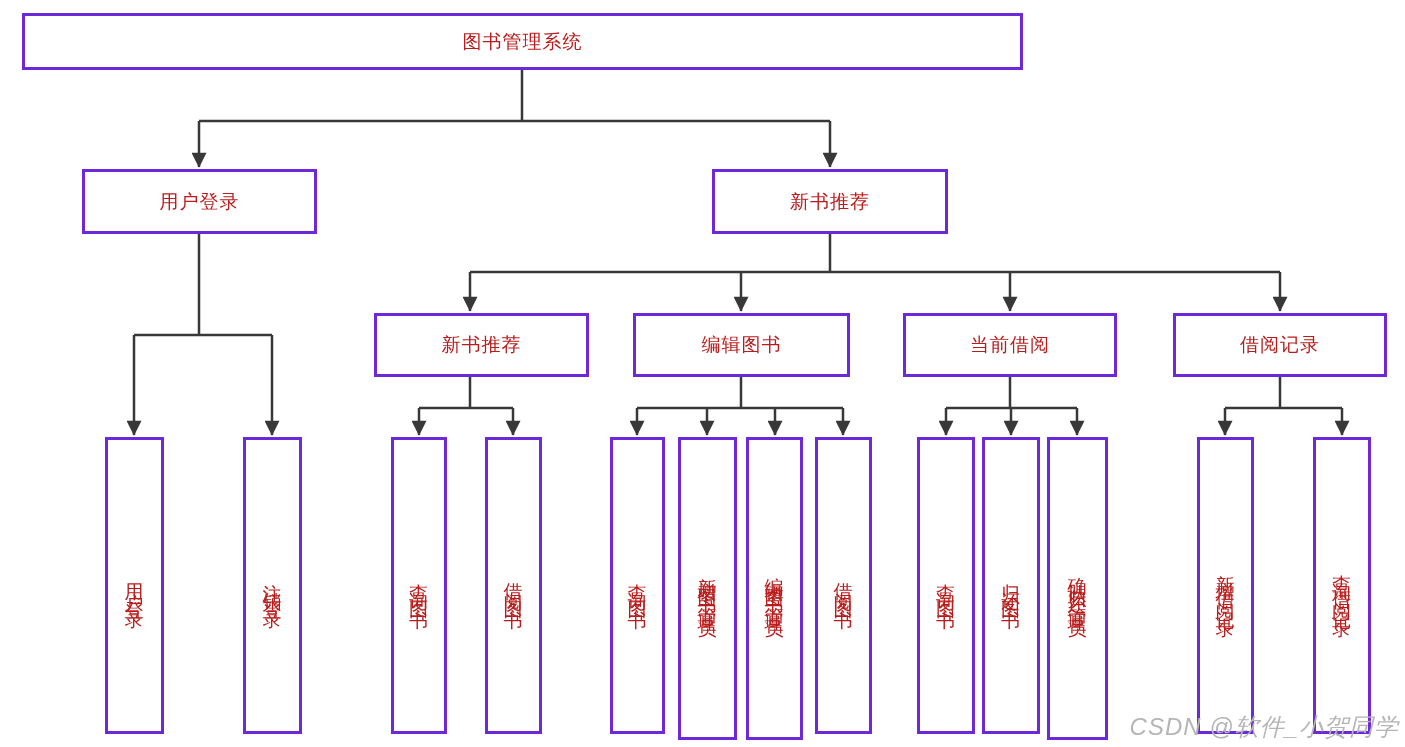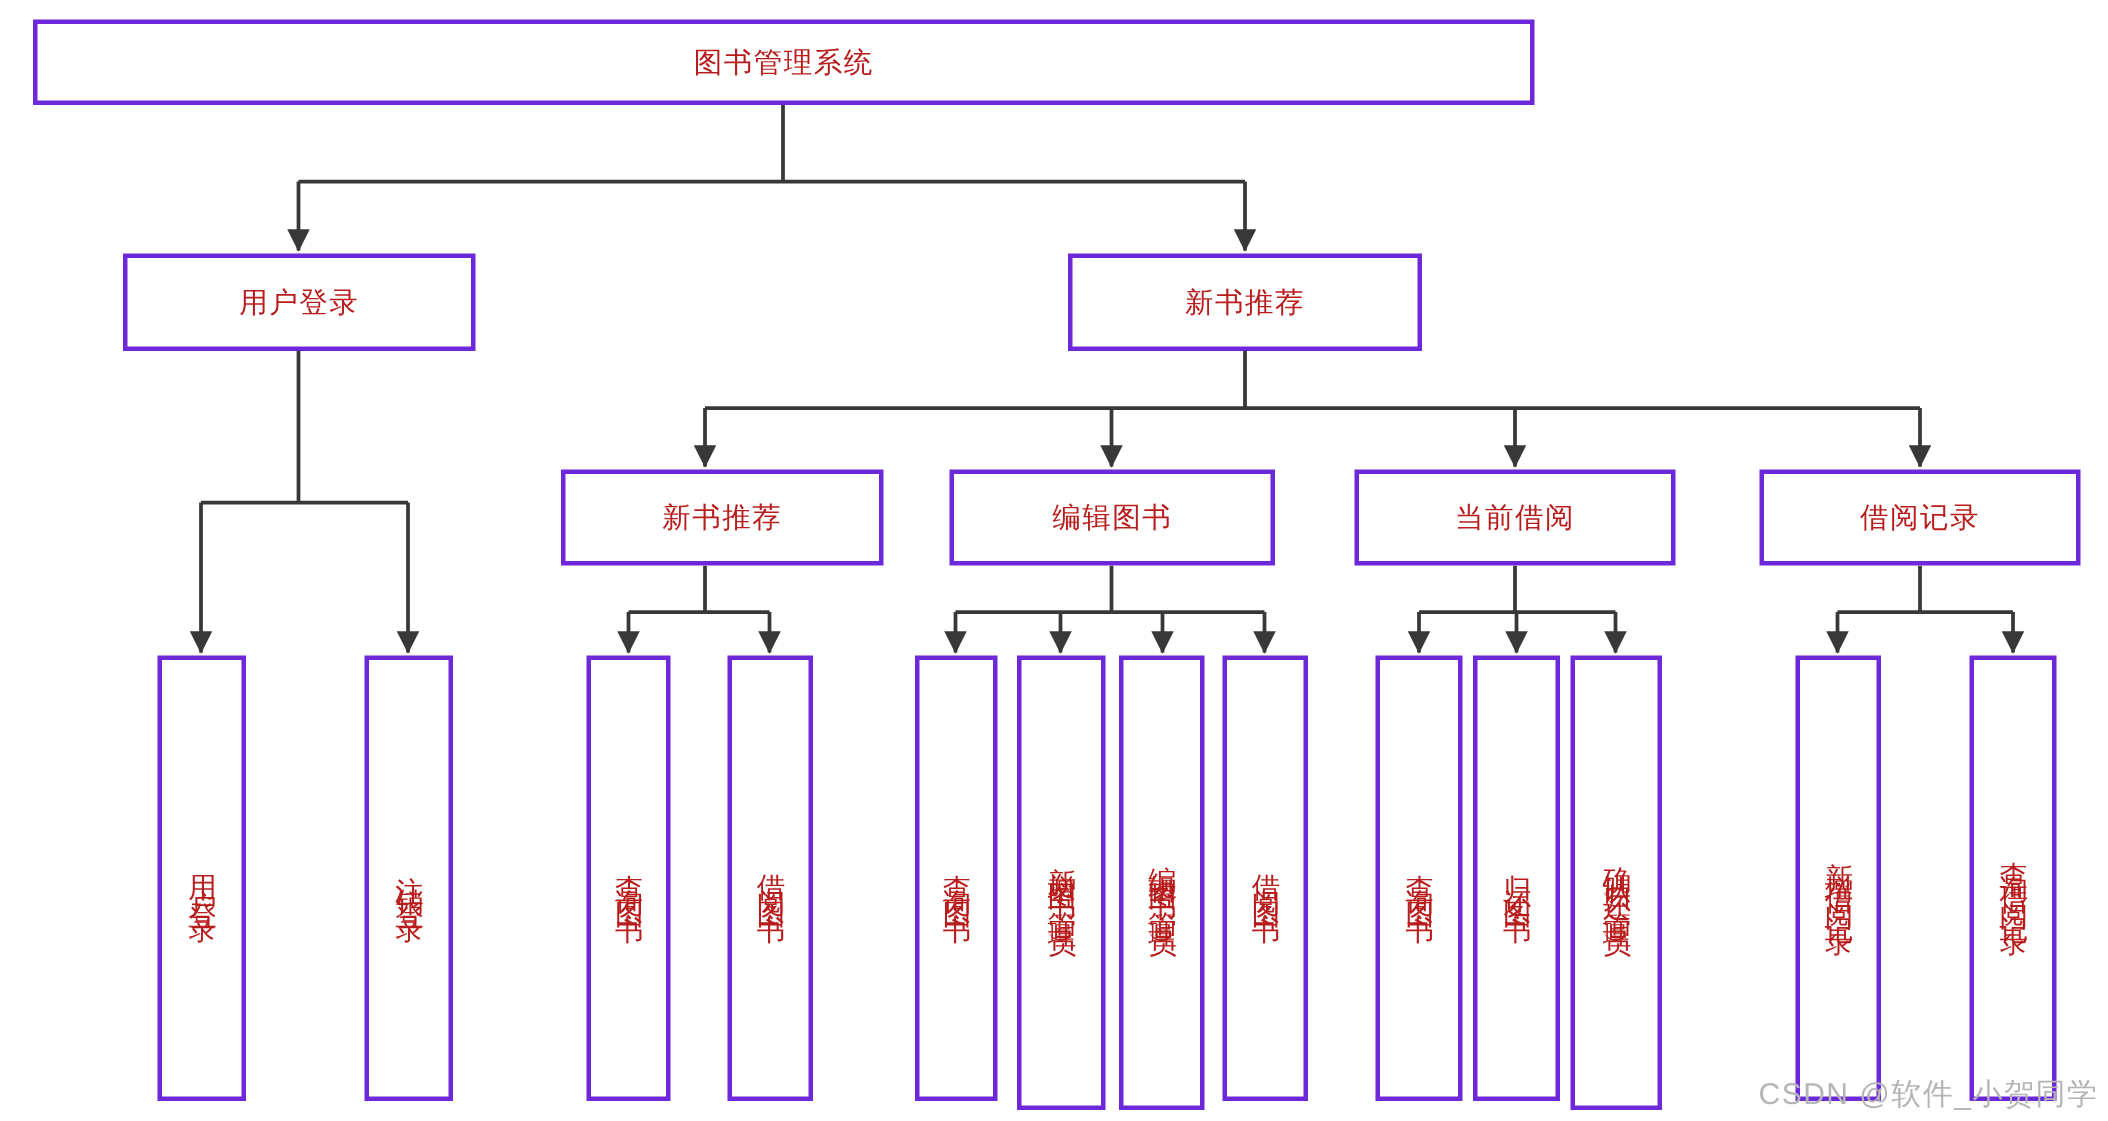--- a/index.html
+++ b/index.html
@@ -37,21 +37,21 @@
   #n-bb3 { left:746px;  top:437px; width:57px; height:303px; letter-spacing:6px; }
   #n-bb4 { left:815px;  top:437px; width:57px; height:297px; }
   #n-cb1 { left:917px;  top:437px; width:58px; height:297px; }
   #n-cb2 { left:982px;  top:437px; width:58px; height:297px; }
   #n-cb3 { left:1047px; top:437px; width:61px; height:303px; letter-spacing:6px; }
   #n-br1 { left:1197px; top:437px; width:57px; height:297px; }
   #n-br2 { left:1313px; top:437px; width:58px; height:297px; }
 
   .watermark {
     position:absolute; right:6px; bottom:4px;
-    font-size:20px; color:#b5b5b5; letter-spacing:1px; white-space:nowrap;
+    font-size:24px; color:#b5b5b5; letter-spacing:1px; white-space:nowrap;font-style:italic;
   }
 </style>
 </head>
 <body>
 
 <div class="canvas">
 
   <svg class="connectors" viewBox="0 0 1405 747" xmlns="http://www.w3.org/2000/svg">
     <defs>
       <marker id="arw" viewBox="0 0 10 10" refX="9.5" refY="5" markerWidth="8" markerHeight="6" orient="auto-start-reverse">

